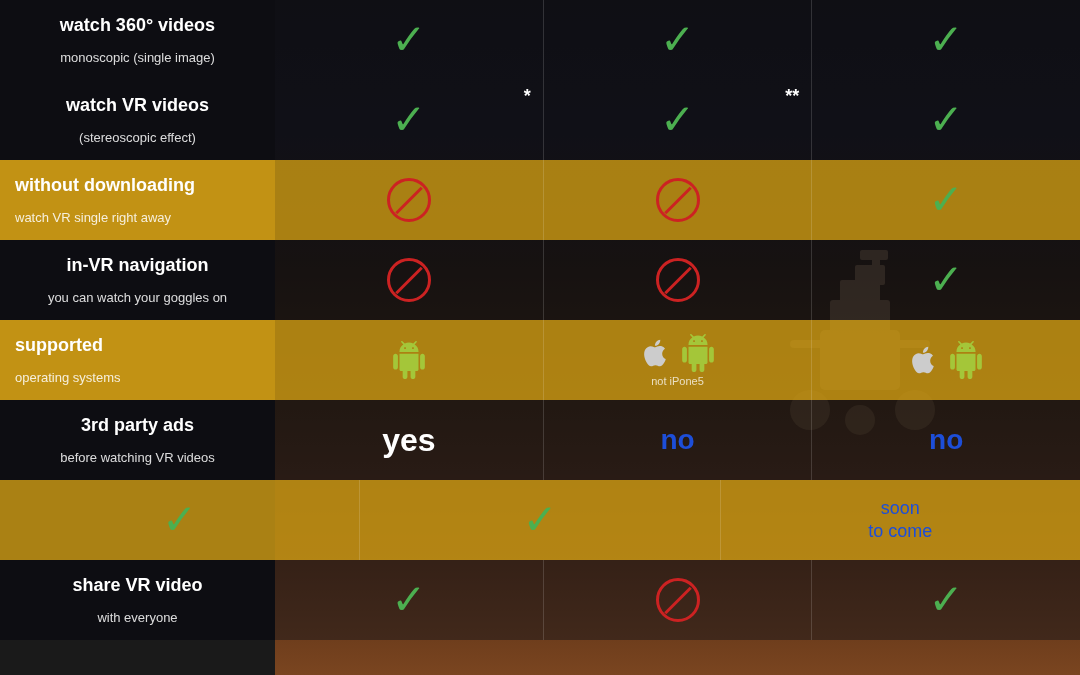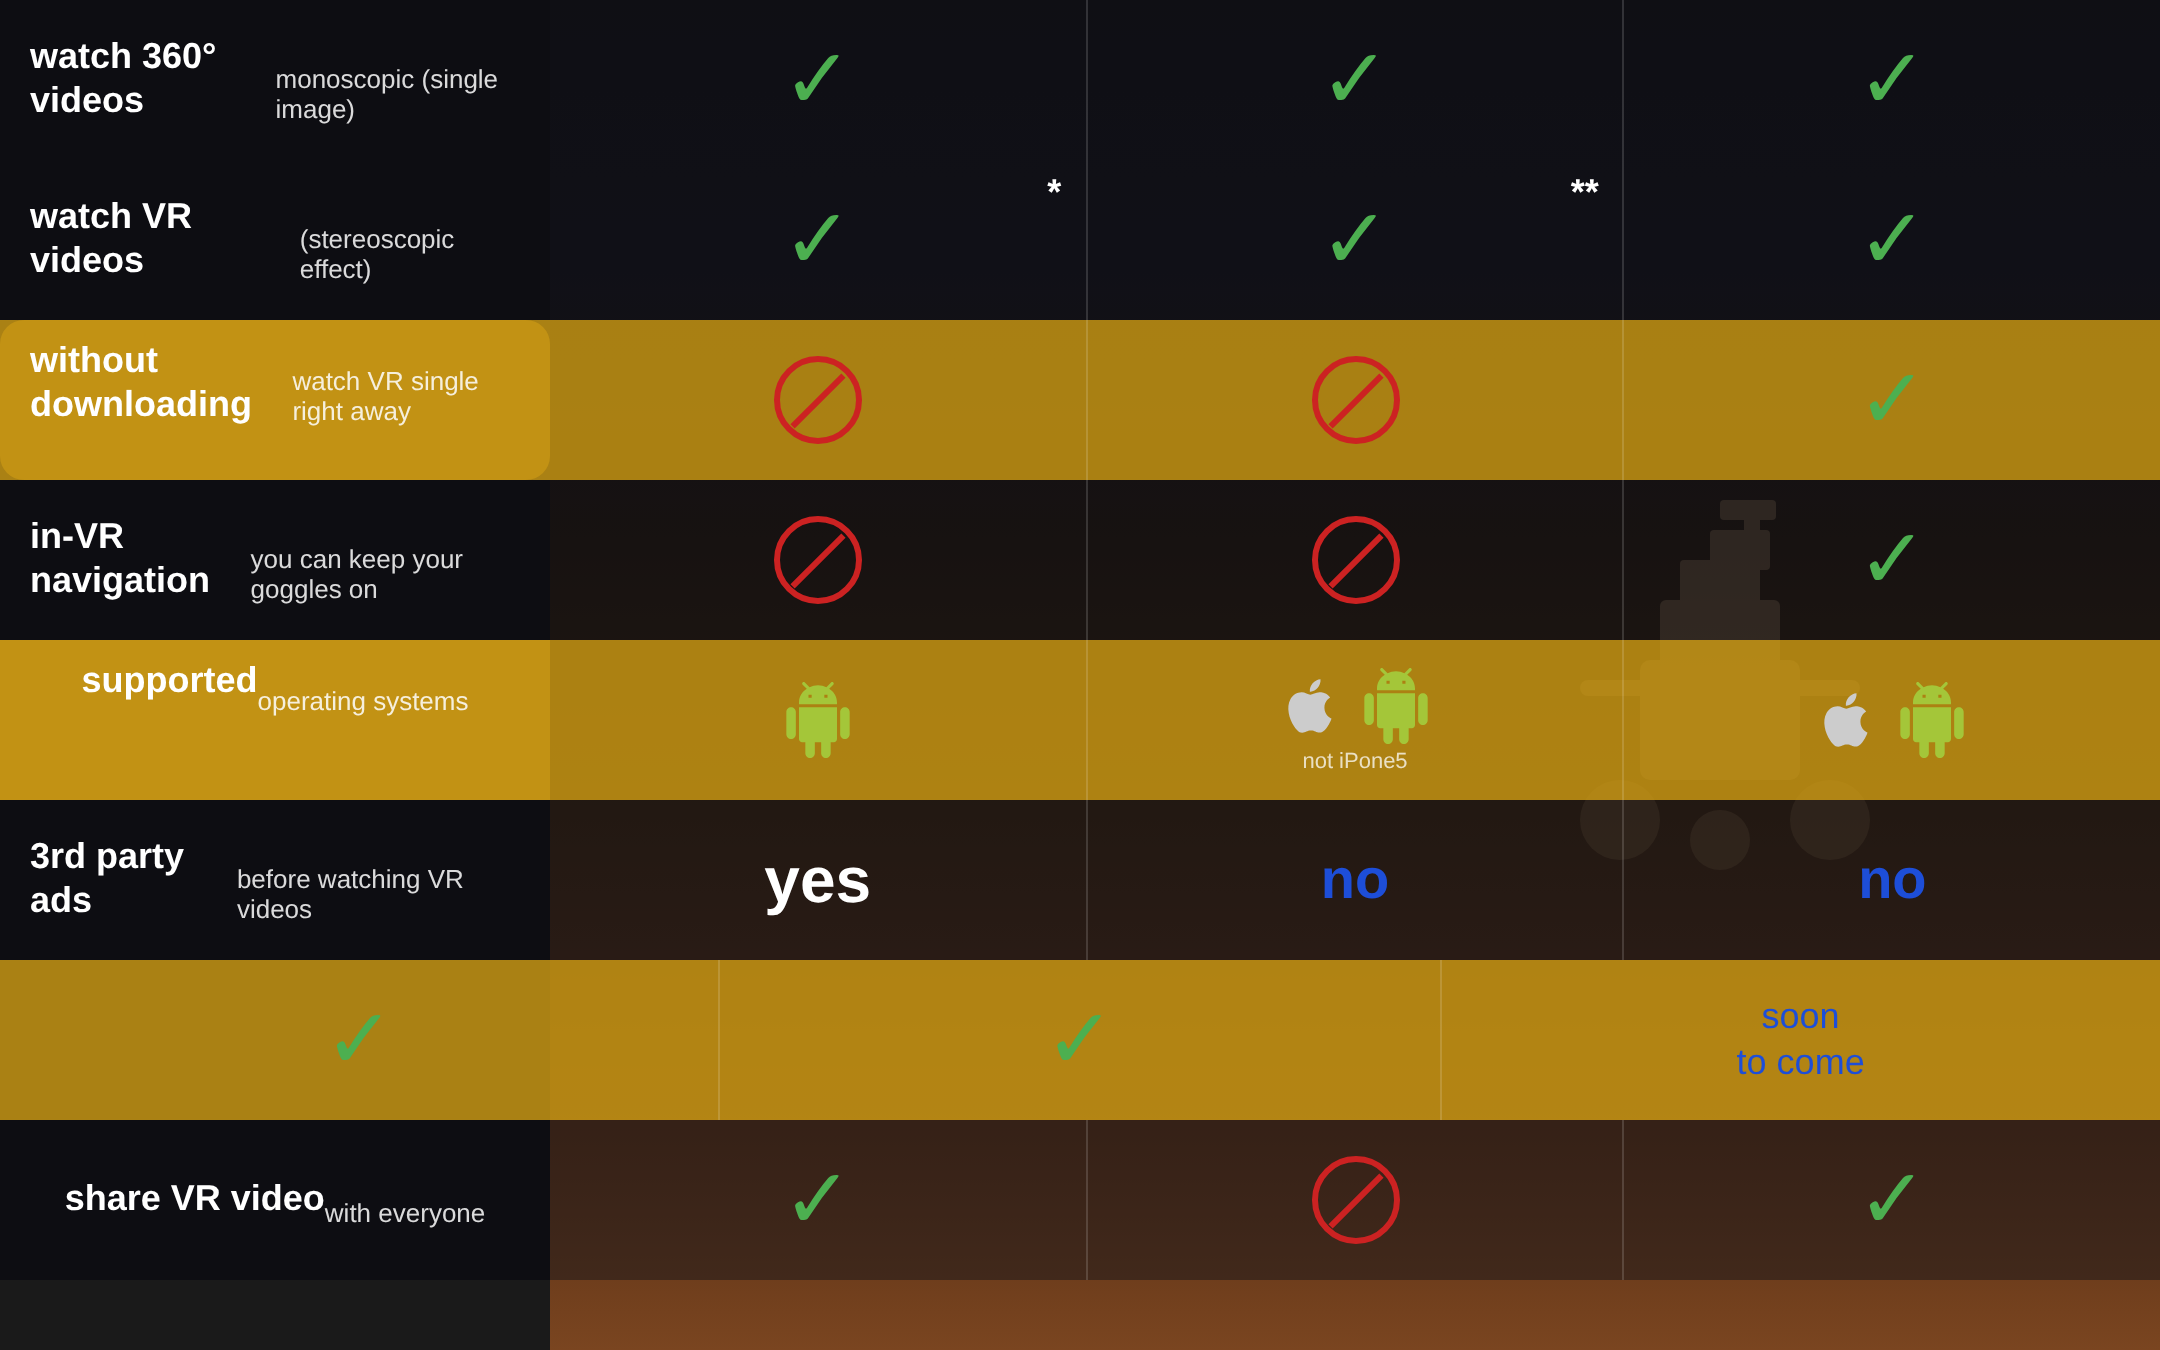--- a/index.html
+++ b/index.html
@@ -55,20 +55,21 @@
     }
 
     .row.dark {
       background: rgba(20, 20, 25, 0.5);
     }
 
     .col-label {
       width: 275px;
       min-height: 80px;
       display: flex;
+      flex-direction: column;
       justify-content: center;
       padding: 10px 15px;
       flex-shrink: 0;
     }
 
     .row.gold .col-label {
       background: rgba(196, 148, 20, 0.9);
     }
 
     .row.dark .col-label {
@@ -249,39 +250,39 @@
     <div class="col-cell col2" style="position:relative;">
       <span class="asterisk" style="position:absolute;top:6px;right:12px;color:white;font-size:18px;font-weight:bold;">**</span>
       <span class="check-green">✓</span>
     </div>
     <div class="col-cell col3">
       <span class="check-green">✓</span>
     </div>
   </div>
 
   <div class="row gold">
-    <div class="col-label" style="background:rgba(196,148,20,0.9);border-radius:12px;">
+    <div class="col-label" style="background:rgba(196,148,20,0.9);">
       <span class="label-main">without downloading</span>
       <span class="label-sub">watch VR single right away</span>
     </div>
     <div class="col-cell col1">
       <div class="no-symbol"></div>
     </div>
     <div class="col-cell col2">
       <div class="no-symbol"></div>
     </div>
     <div class="col-cell col3">
       <span class="check-green">✓</span>
     </div>
   </div>
 
   <div class="row dark">
     <div class="col-label row dark">
       <span class="label-main">in-VR navigation</span>
-      <span class="label-sub">you can keep your goggles on</span>
+      <span class="label-sub">you can watch your goggles on</span>
     </div>
     <div class="col-cell col1">
       <div class="no-symbol"></div>
     </div>
     <div class="col-cell col2">
       <div class="no-symbol"></div>
     </div>
     <div class="col-cell col3">
       <span class="check-green">✓</span>
     </div>

